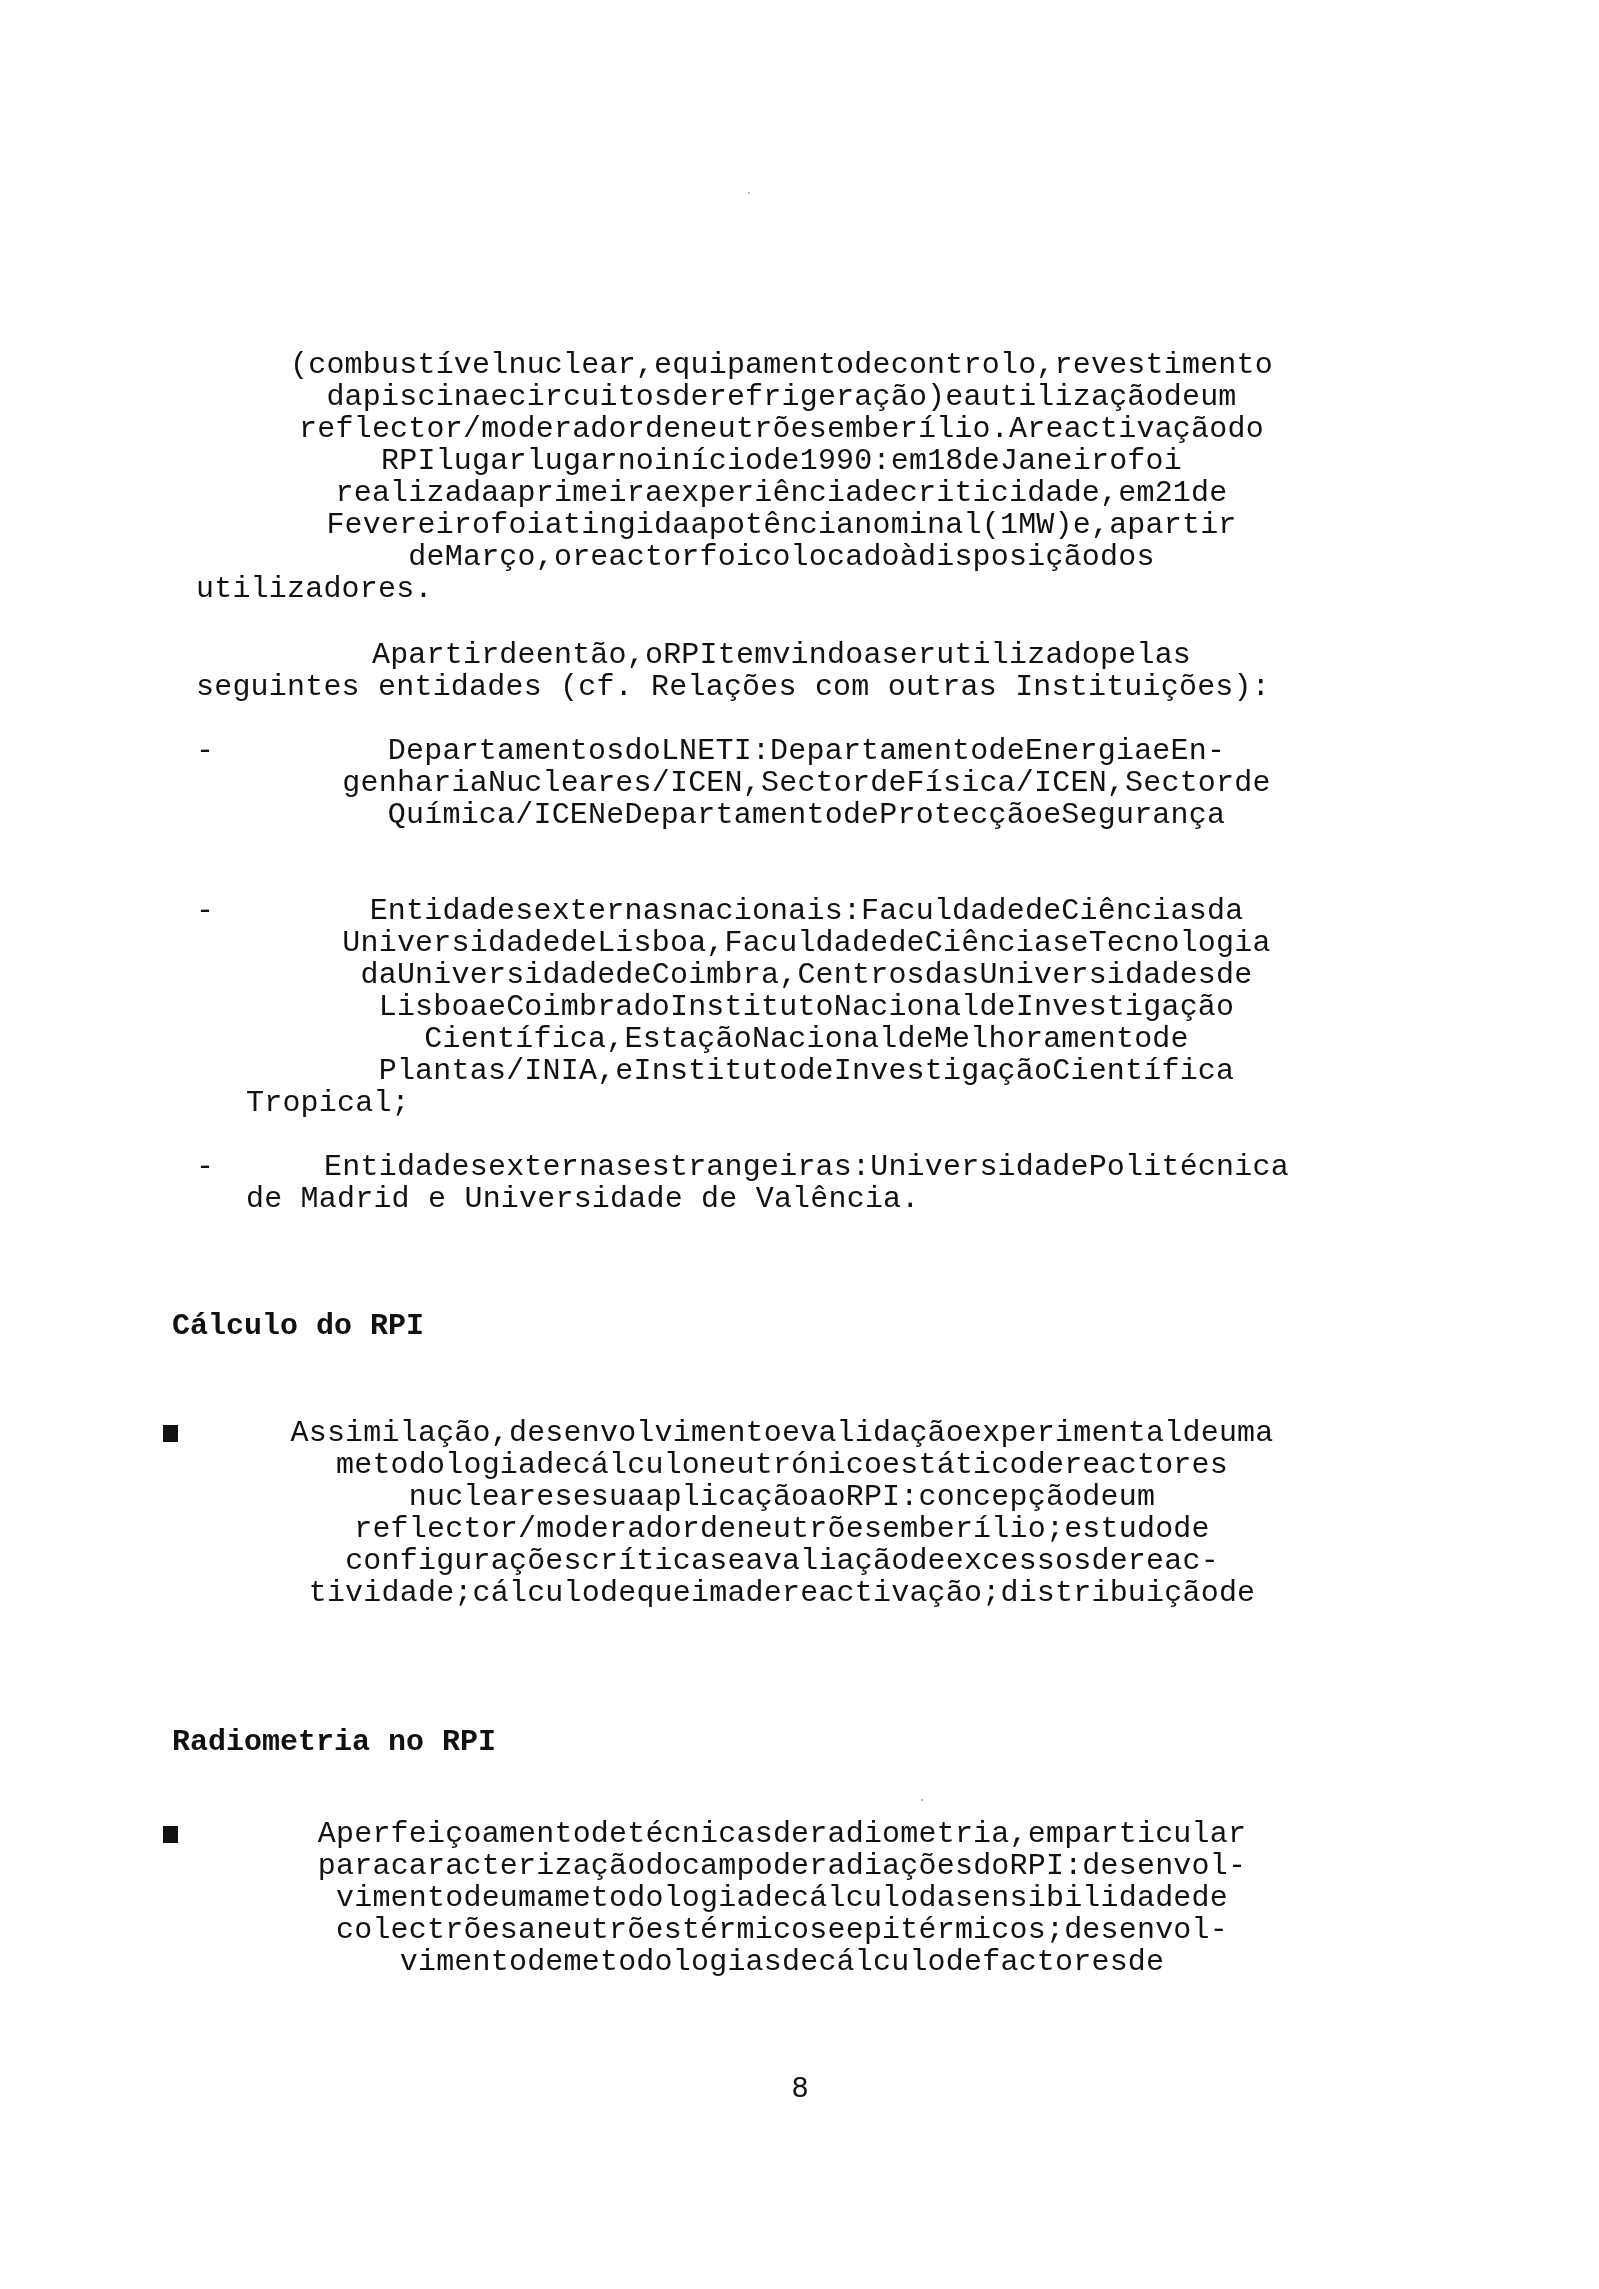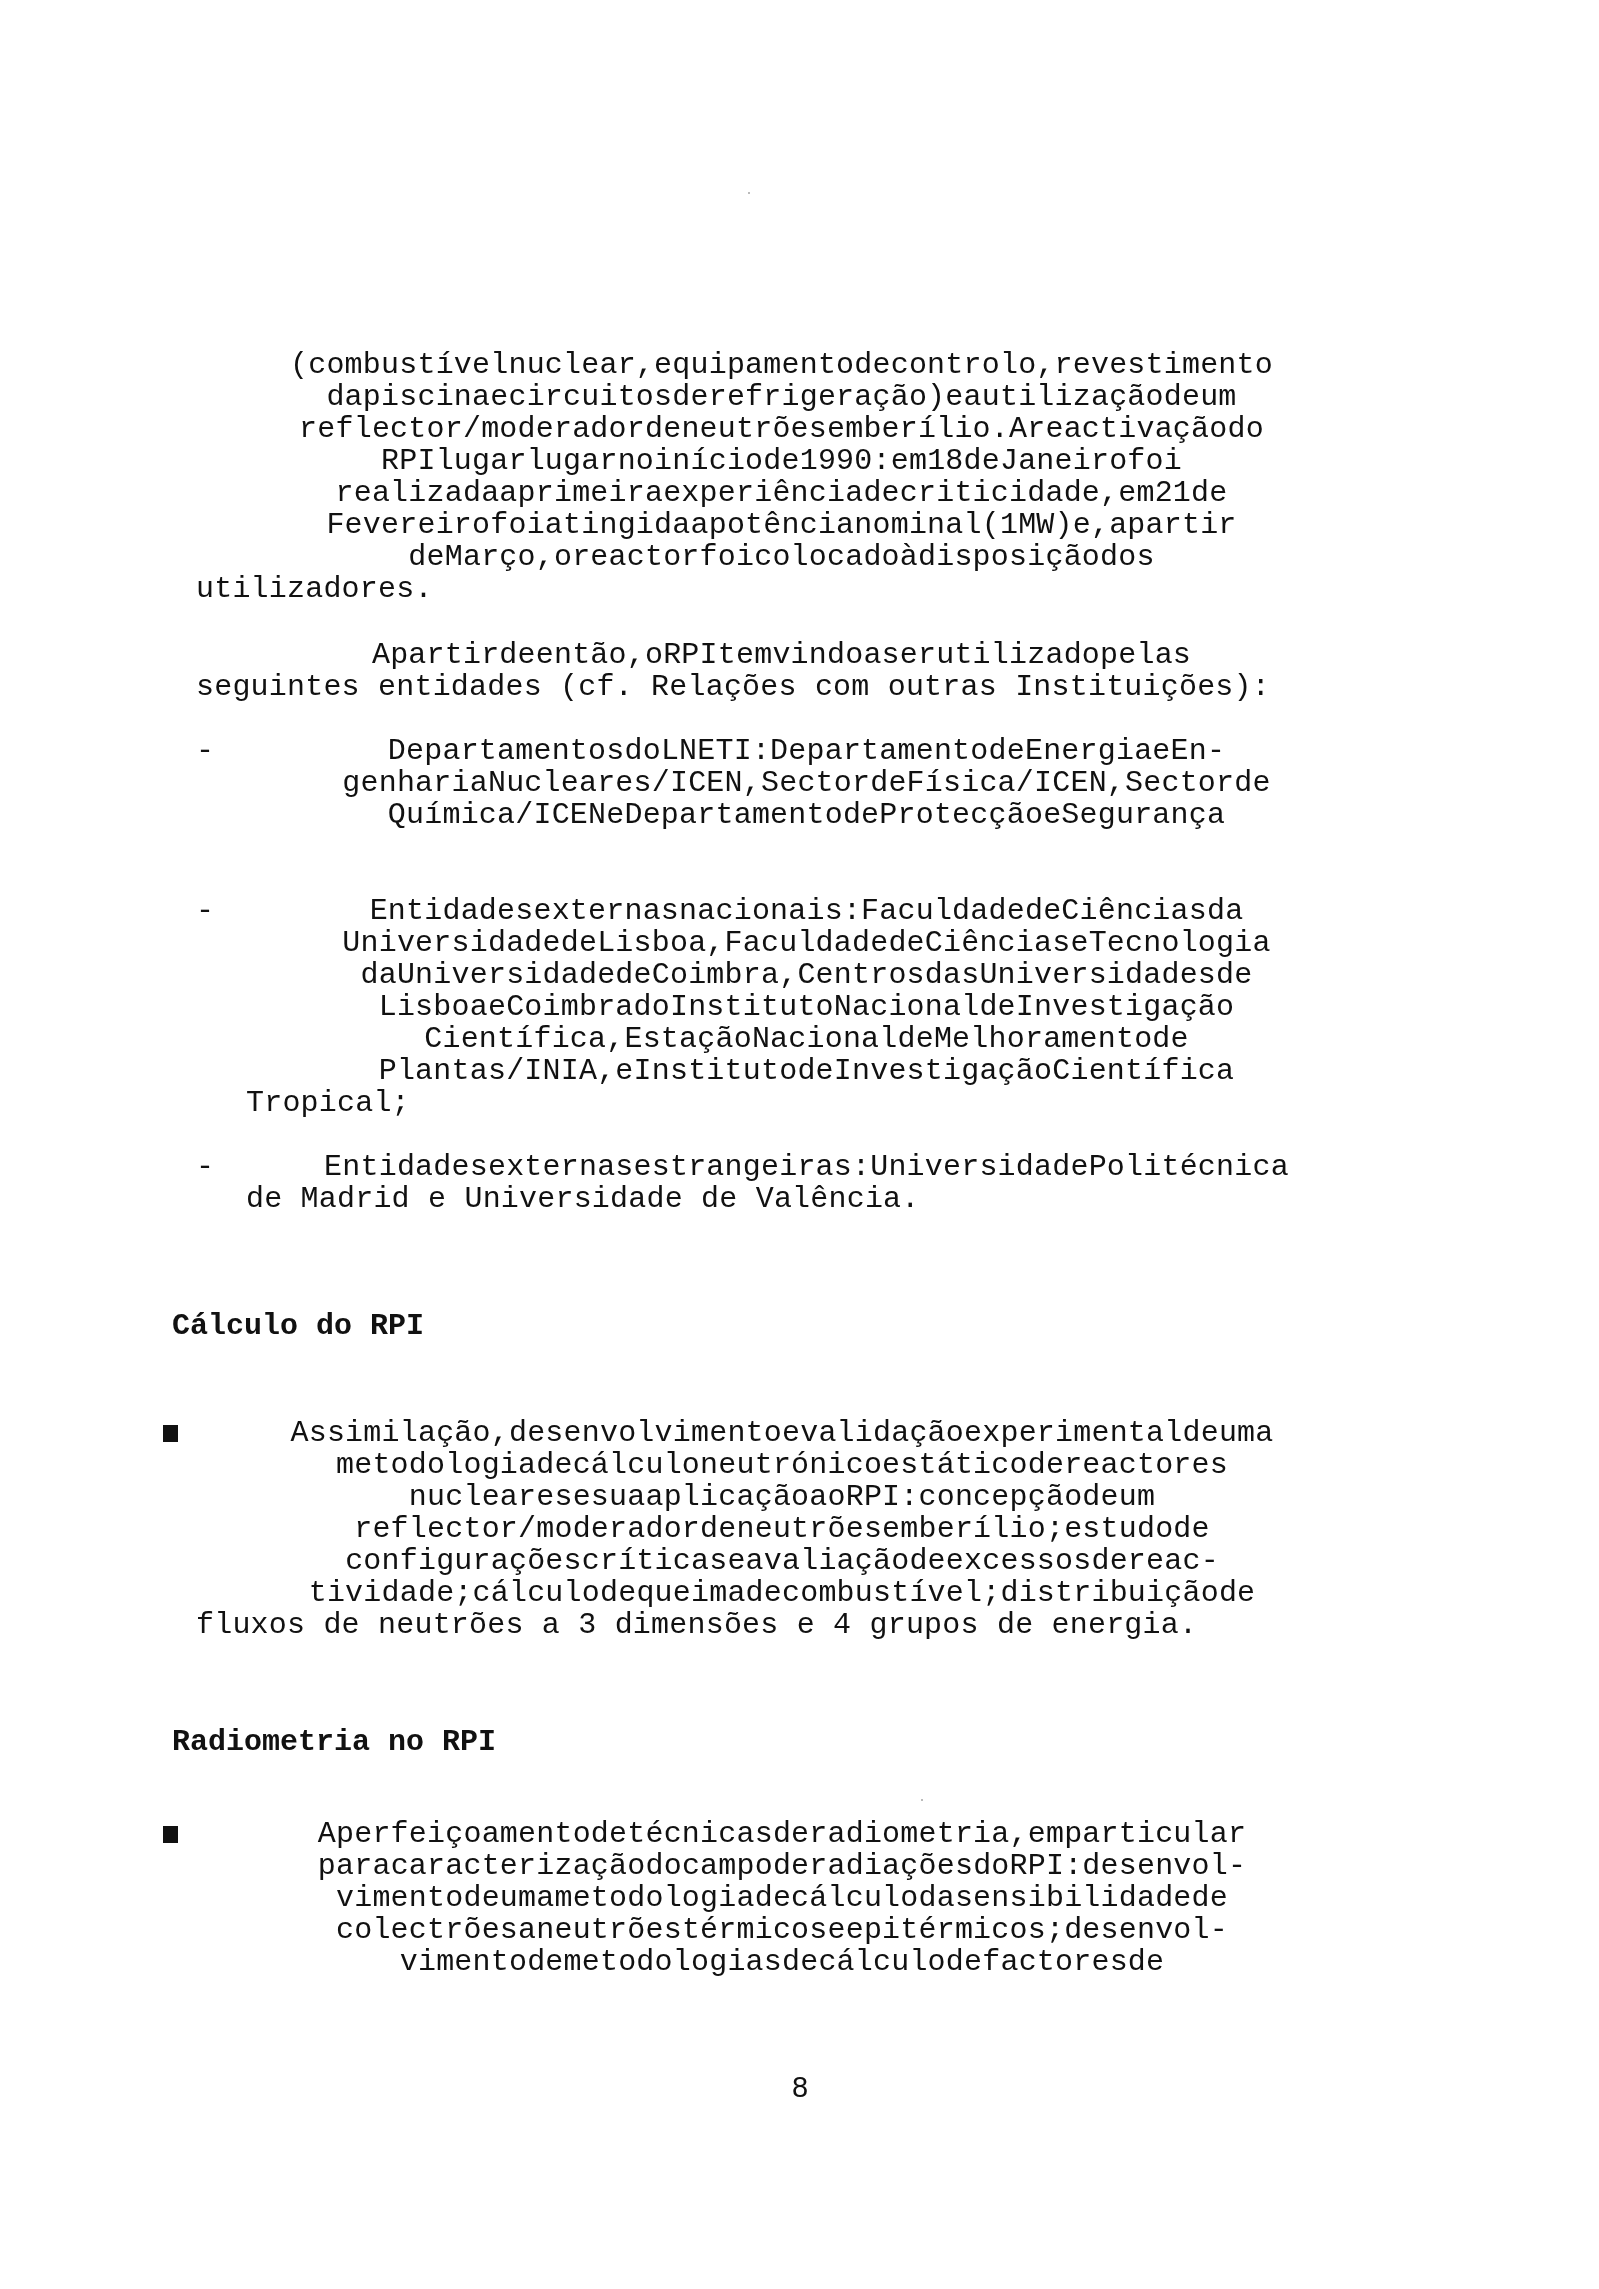--- a/index.html
+++ b/index.html
@@ -88,22 +88,21 @@
   <div class="heading" style="top:1310px;">Cálculo do RPI</div>
 
   <div class="bullet-item" style="top:1402px;margin-top:15px;">
     <span class="square"></span>
     <div class="body">
       <div class="line"><span class="w">Assimilação,</span><span class="w">desenvolvimento</span><span class="w">e</span><span class="w">validação</span><span class="w">experimental</span><span class="w">de</span><span class="w">uma</span></div>
       <div class="line"><span class="w">metodologia</span><span class="w">de</span><span class="w">cálculo</span><span class="w">neutrónico</span><span class="w">estático</span><span class="w">de</span><span class="w">reactores</span></div>
       <div class="line"><span class="w">nucleares</span><span class="w">e</span><span class="w">sua</span><span class="w">aplicação</span><span class="w">ao</span><span class="w">RPI:</span><span class="w">concepção</span><span class="w">de</span><span class="w">um</span></div>
       <div class="line"><span class="w">reflector/moderador</span><span class="w">de</span><span class="w">neutrões</span><span class="w">em</span><span class="w">berílio;</span><span class="w">estudo</span><span class="w">de</span></div>
       <div class="line"><span class="w">configurações</span><span class="w">críticas</span><span class="w">e</span><span class="w">avaliação</span><span class="w">de</span><span class="w">excessos</span><span class="w">de</span><span class="w">reac-</span></div>
-      <div class="line"><span class="w">tividade;</span><span class="w">cálculo</span><span class="w">de</span><span class="w">queima</span><span class="w">de</span><span class="w">combustível;</span><span class="w">distribuição</span><span class="w">de</span></div>
-      <div class="line last">fluxos de neutrões a 3 dimensões e 4 grupos de energia.</div>
+      <div class="line"><span class="w">tividade;</span><span class="w">cálculo</span><span class="w">de</span><span class="w">queima</span><span class="w">de</span><span class="w">reactivação;</span><span class="w">distribuição</span><span class="w">de</span></div>
     </div>
   </div>
 
   <div class="heading" style="top:1726px;">Radiometria no RPI</div>
 
   <div class="bullet-item" style="top:1818px;">
     <span class="square"></span>
     <div class="body">
       <div class="line"><span class="w">Aperfeiçoamento</span><span class="w">de</span><span class="w">técnicas</span><span class="w">de</span><span class="w">radiometria,</span><span class="w">em</span><span class="w">particular</span></div>
       <div class="line"><span class="w">para</span><span class="w">caracterização</span><span class="w">do</span><span class="w">campo</span><span class="w">de</span><span class="w">radiações</span><span class="w">do</span><span class="w">RPI:</span><span class="w">desenvol-</span></div>

